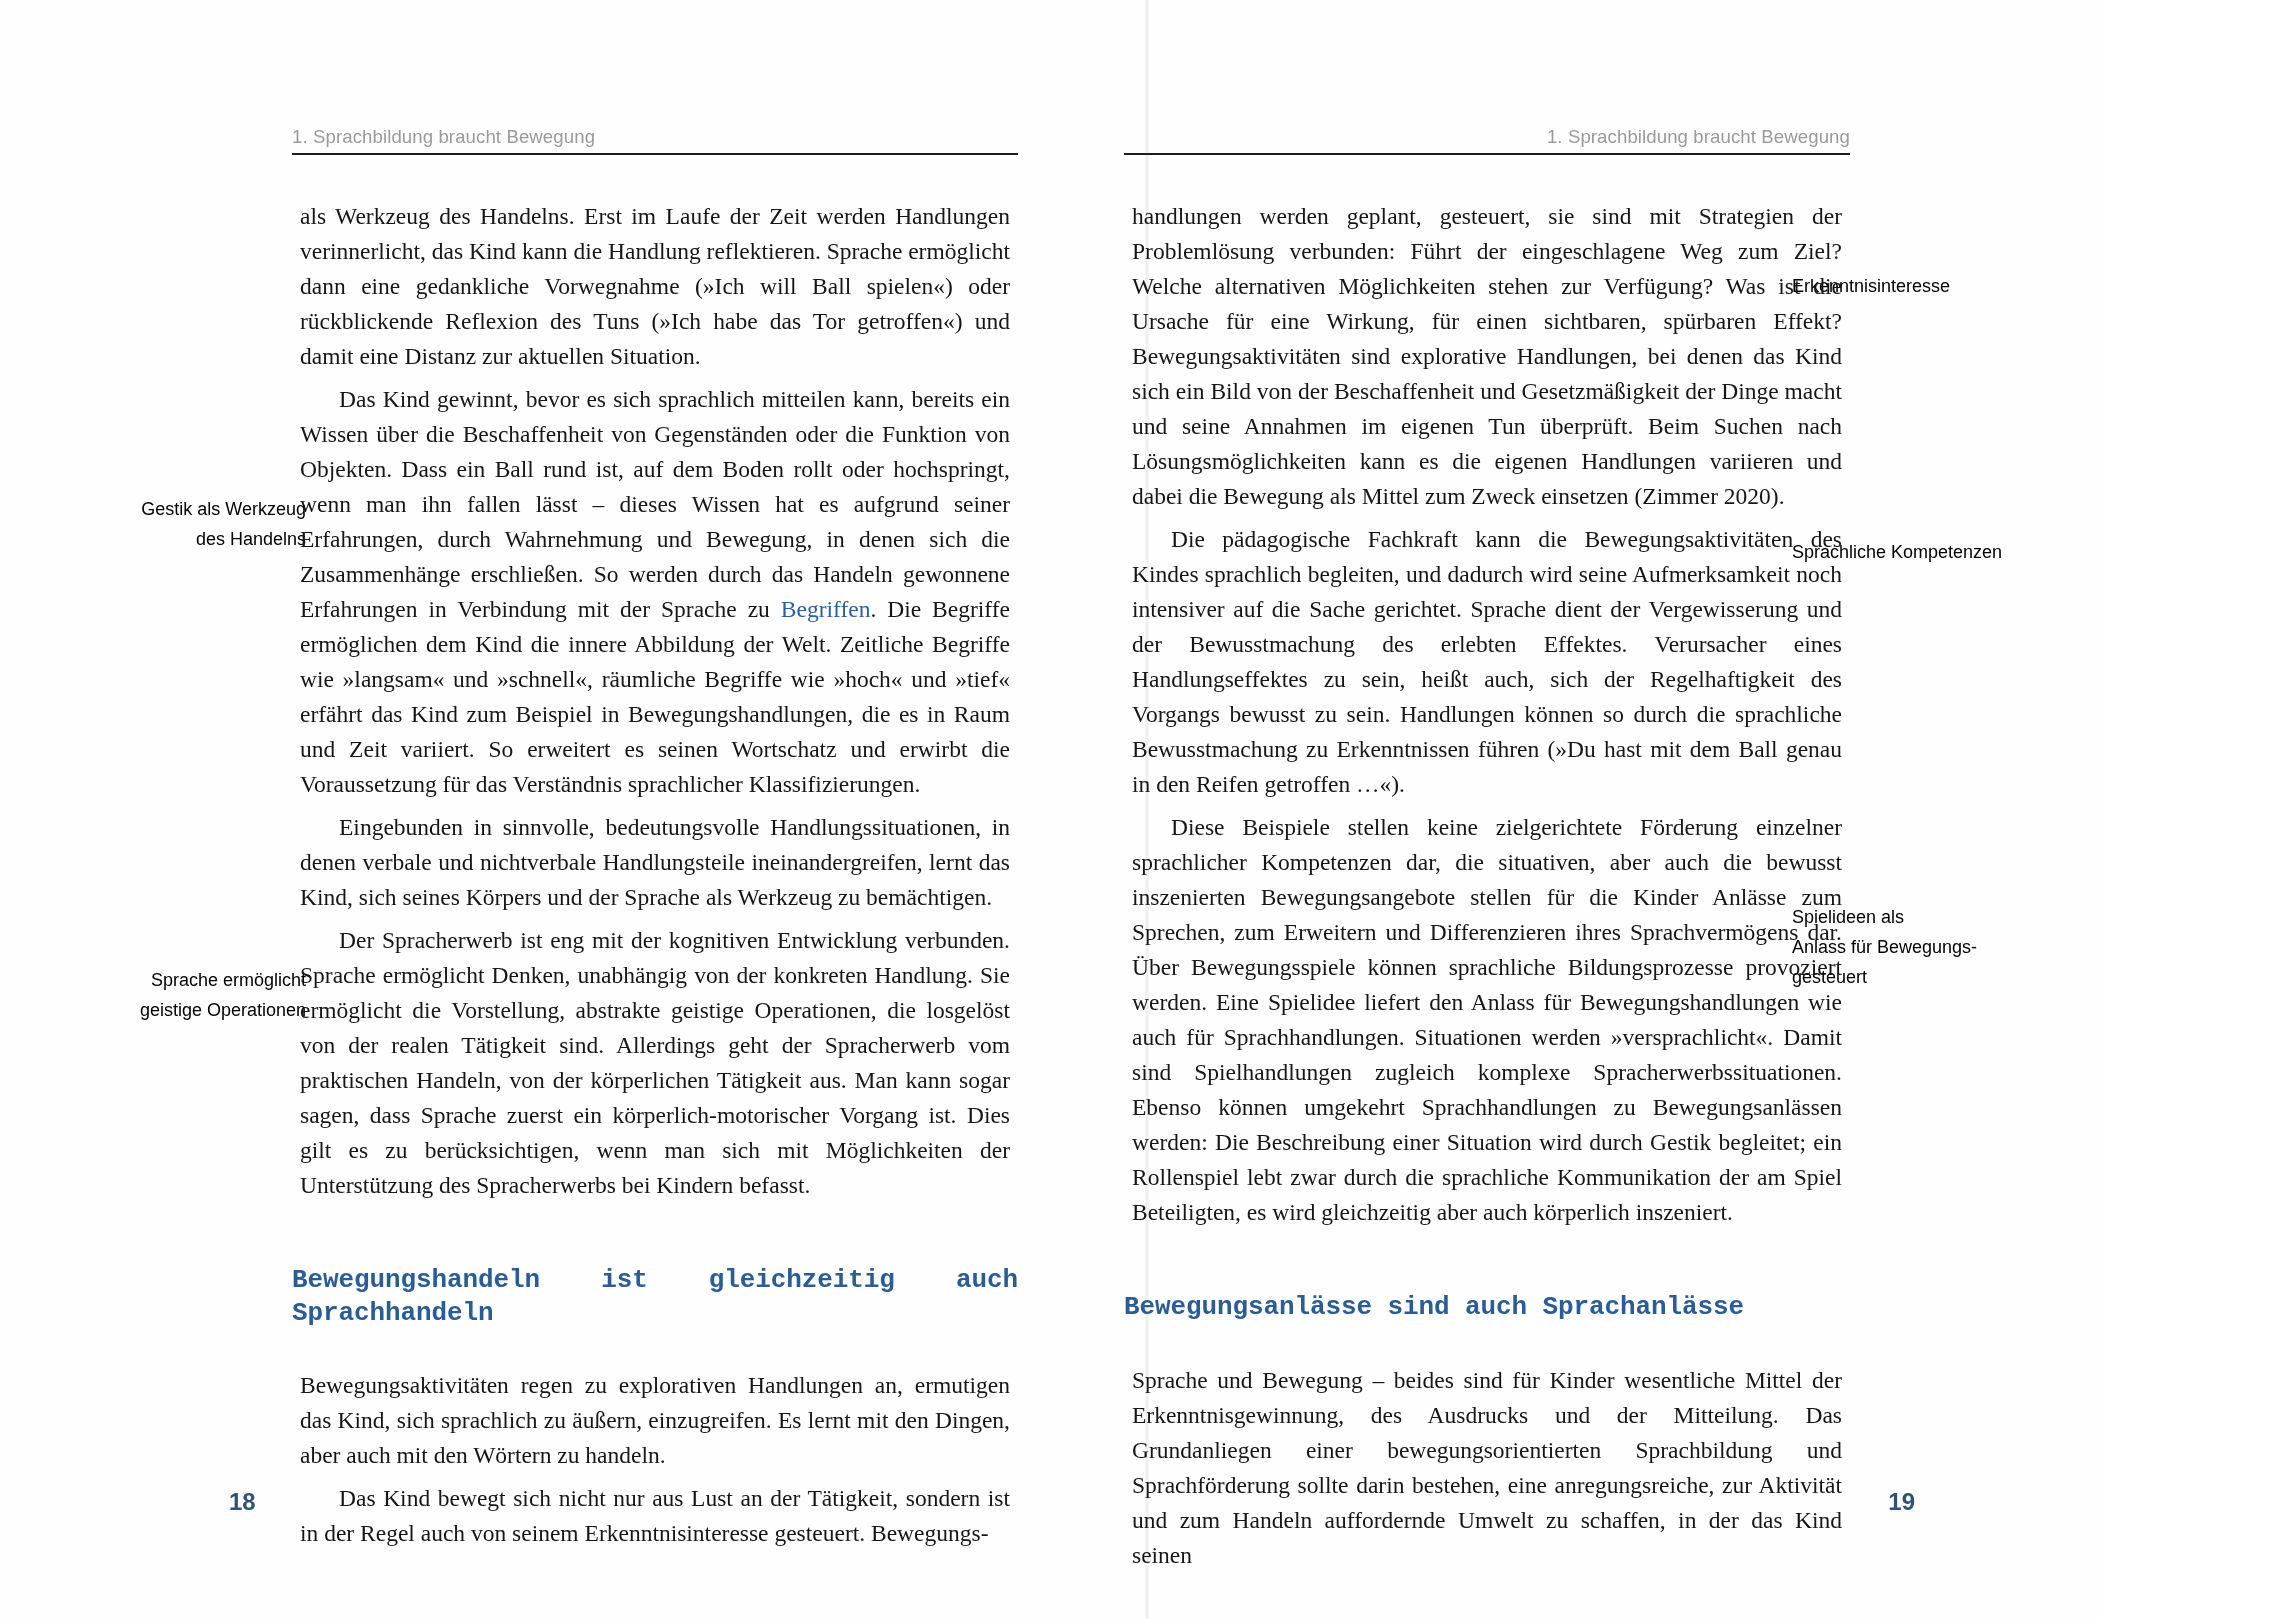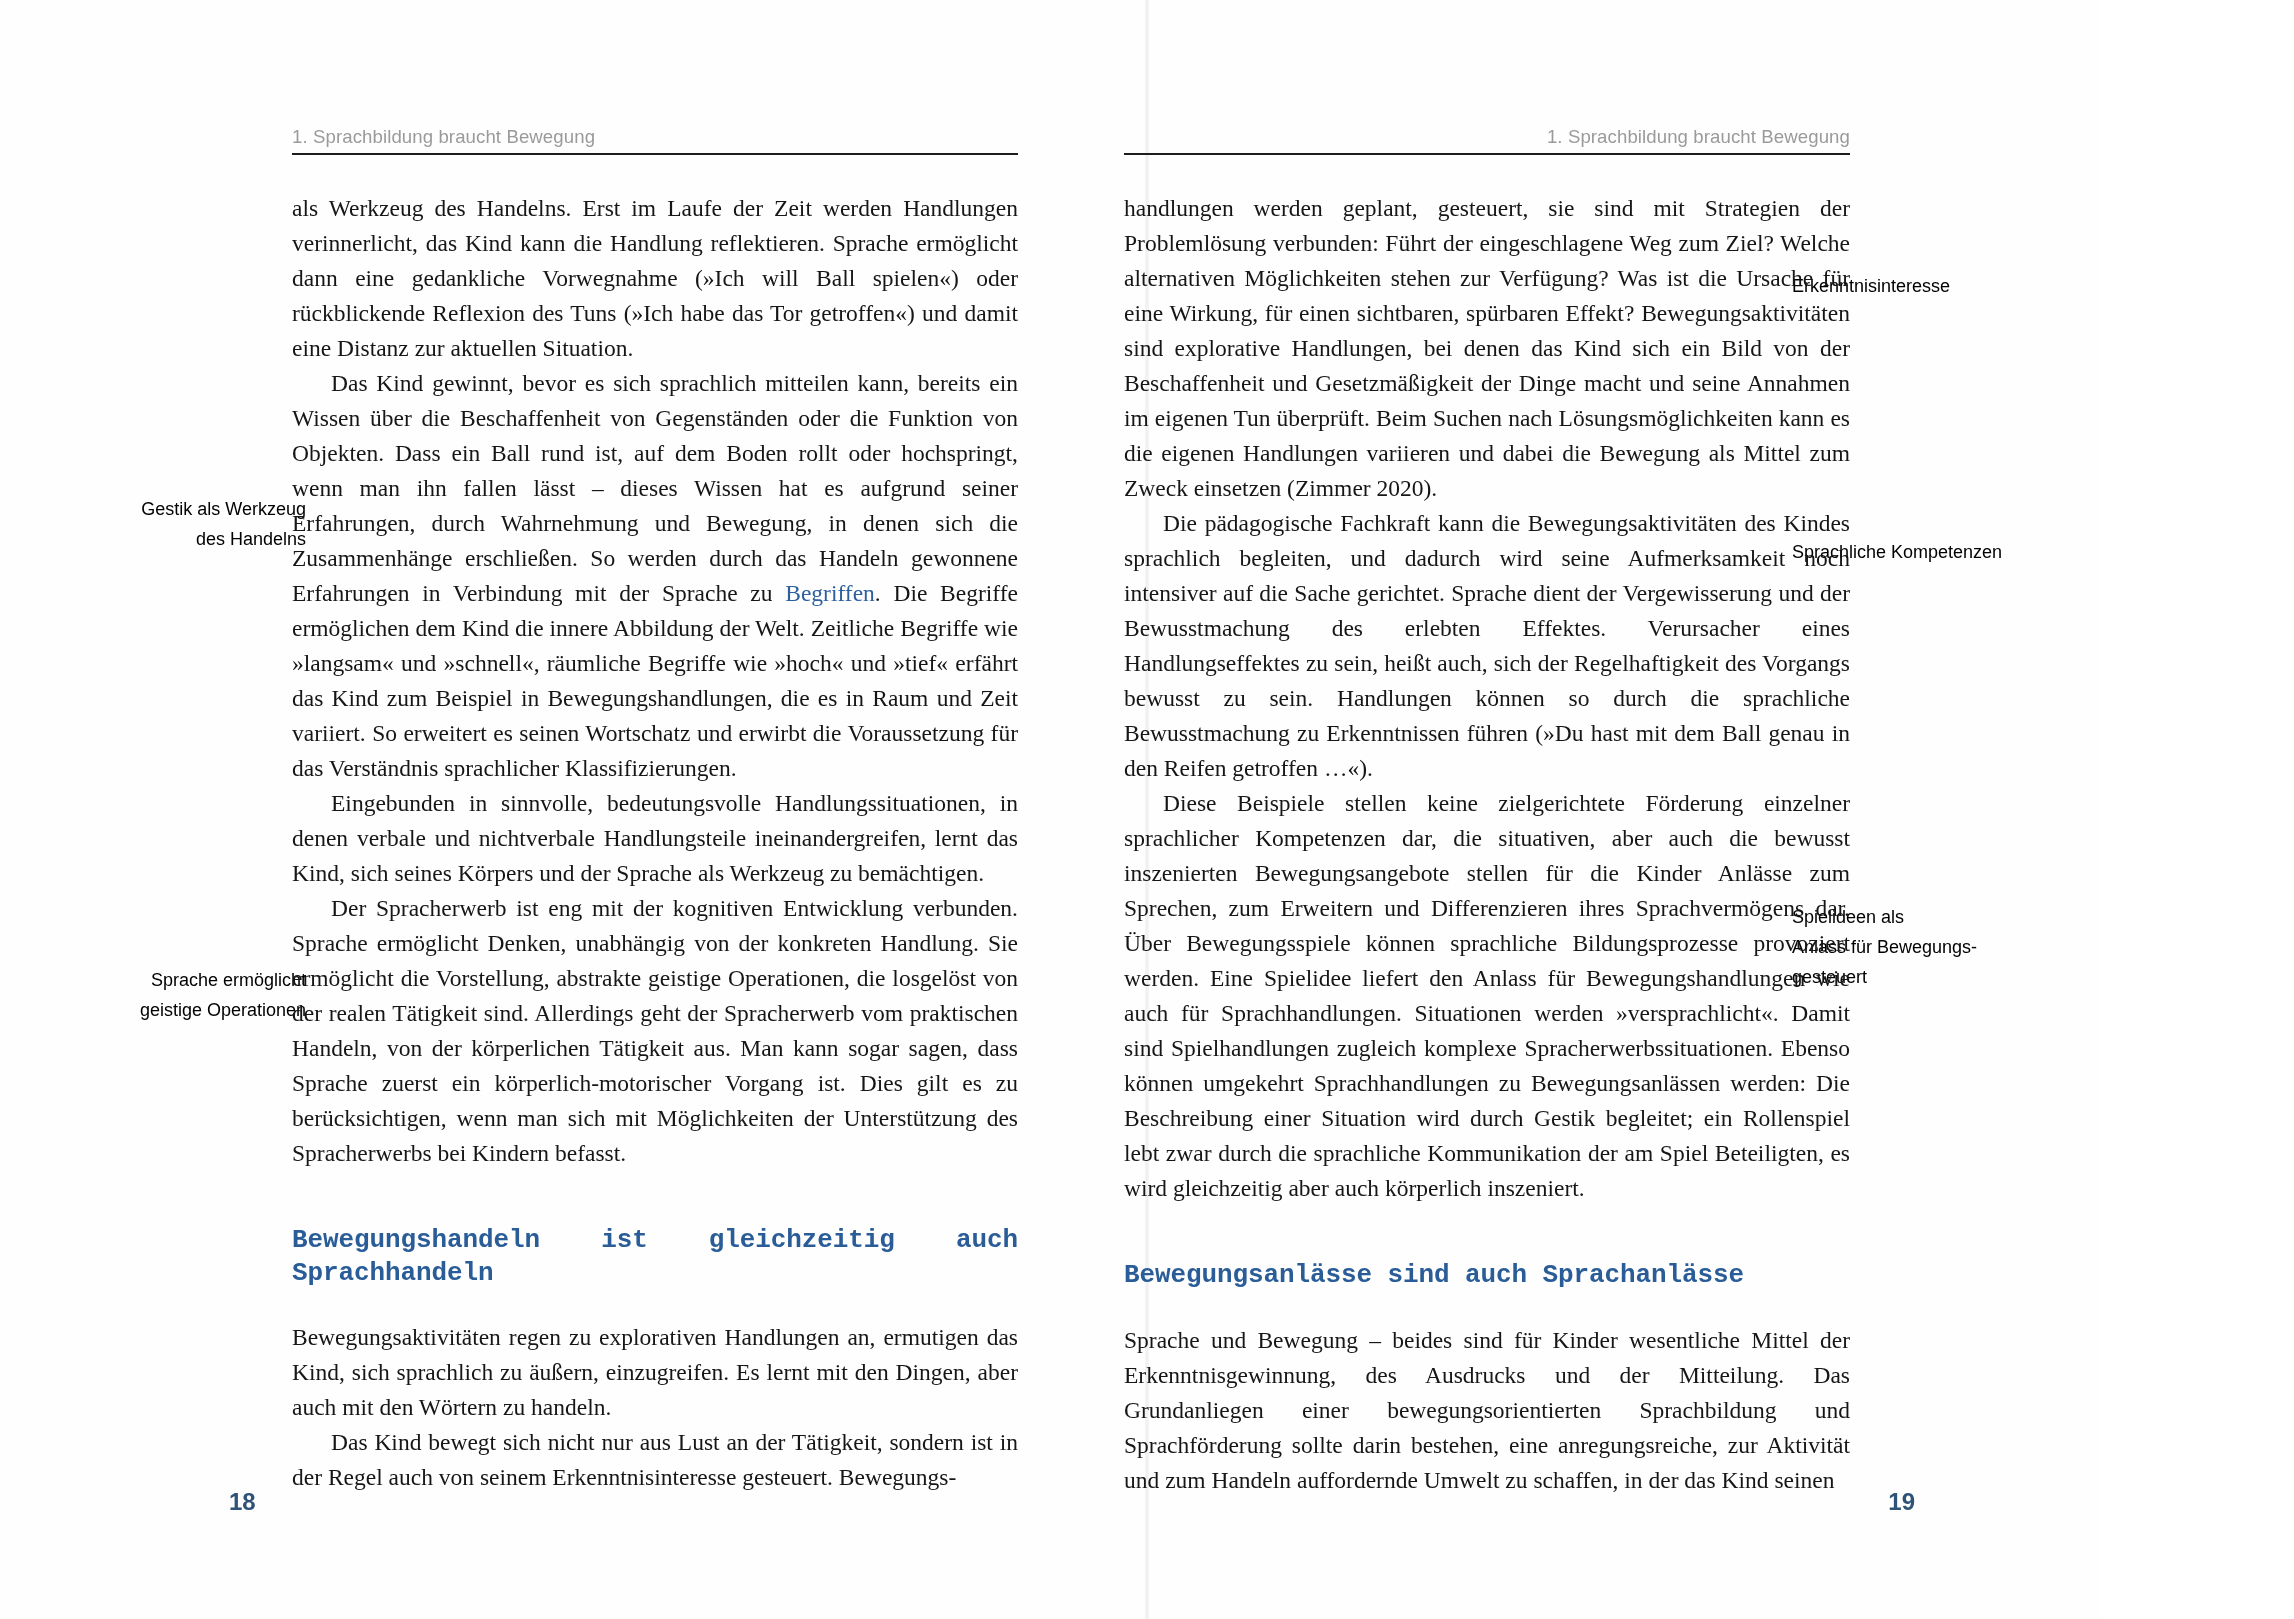--- a/index.html
+++ b/index.html
@@ -75,21 +75,21 @@
     line-height: 35px;
     text-align: justify;
     text-justify: inter-word;
     hyphens: manual;
     color: #161616;
   }
   .page-left .col { left: 292px; }
   .page-right .col { right: 250px; }
 
   .col p {
-    margin: 0;
+    margin: 8px;
   }
   .col p.indent {
     text-indent: 39px;
   }
 
   .linkword {
     color: #2c5f9e;
   }
 
   

